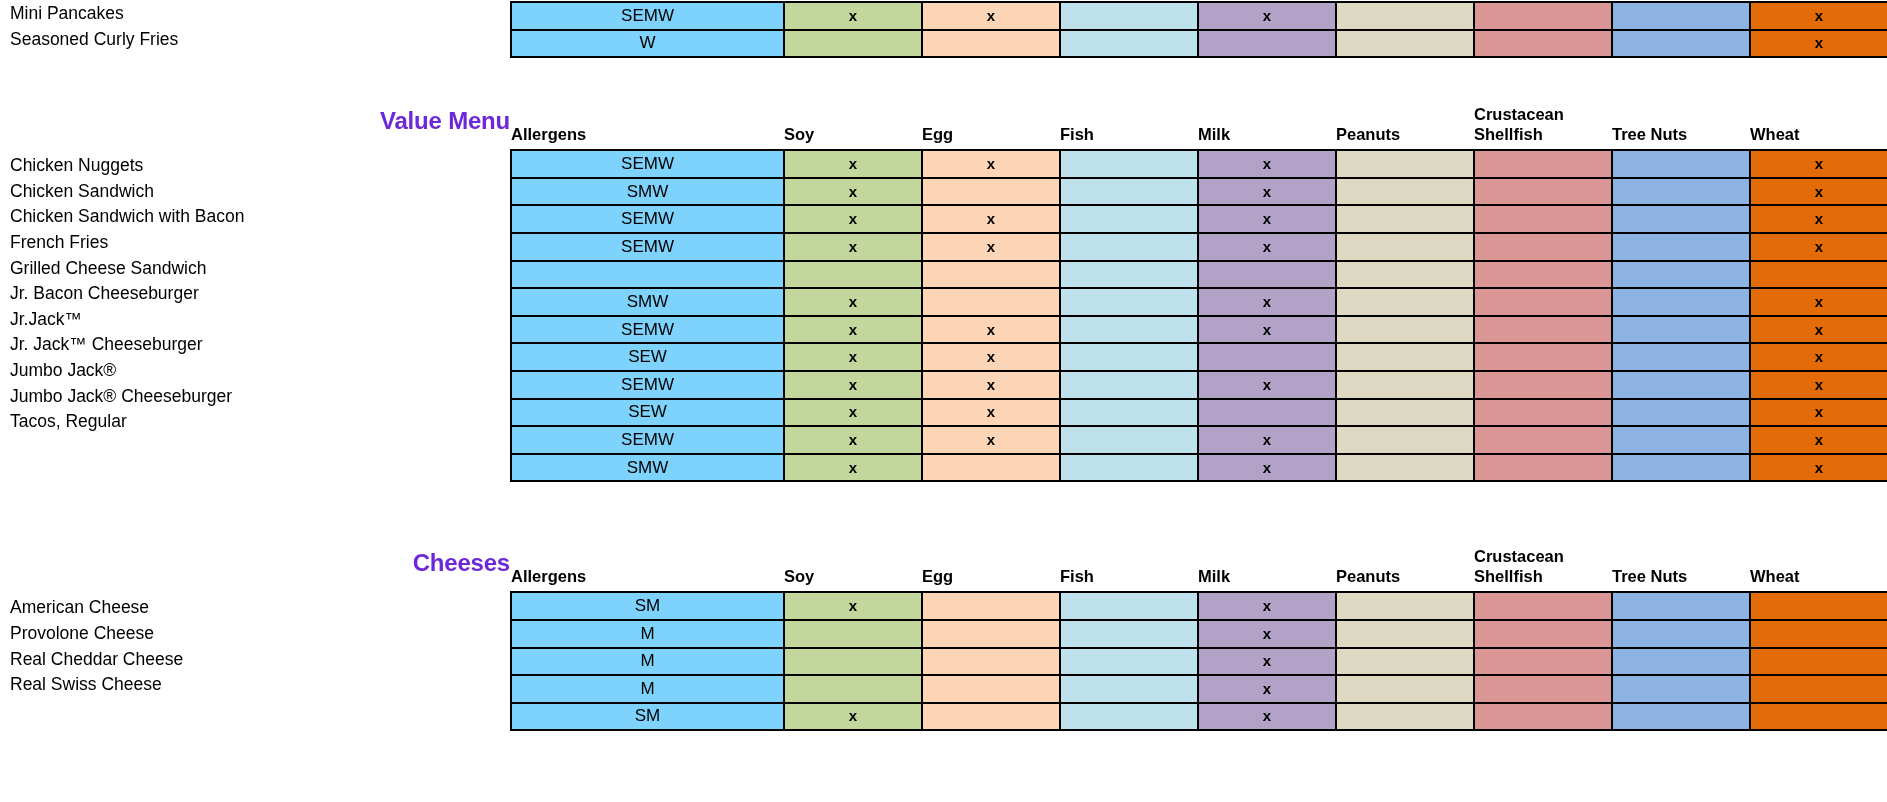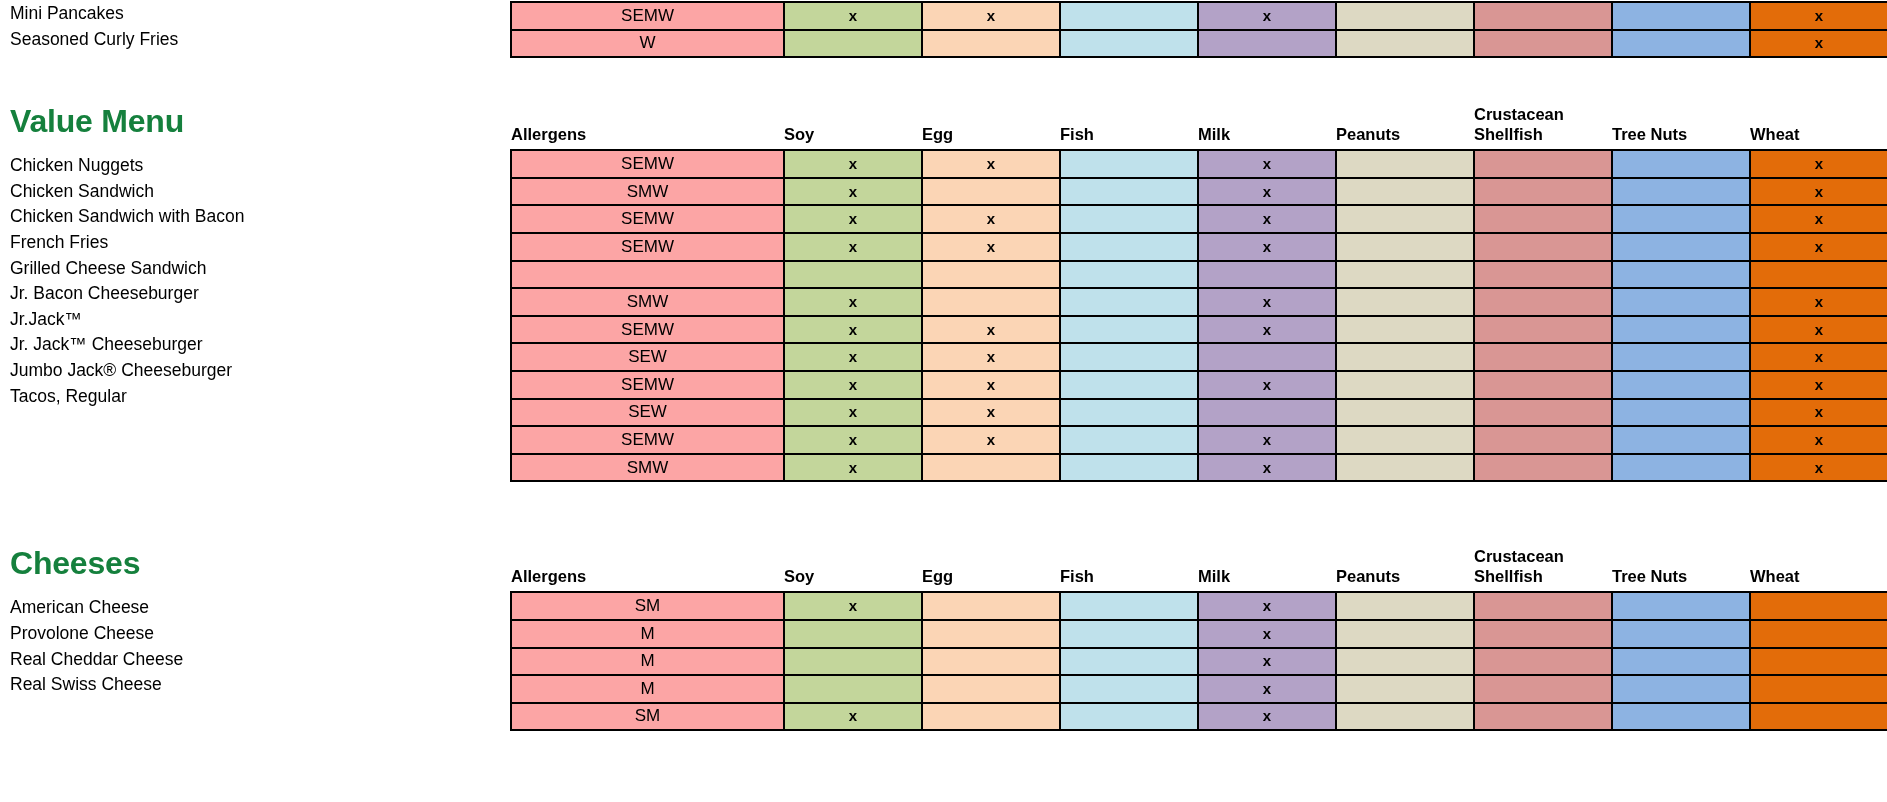--- a/index.html
+++ b/index.html
@@ -38,26 +38,27 @@
 
   .table-col {
     flex: 0 0 1377px;
     width: 1377px;
     box-sizing: border-box;
     padding-right: 0px;
   }
 
   
   .section-title {
-    font-size: 32px;
+    font-size: 24px;
     font-weight: bold;
     line-height: 34px;
     letter-spacing: -0.2px;
     white-space: nowrap;
-    color: #15803d;
+    color: #6d28d9;
+    text-align: right;
   }
 
   
   .item-name {
     font-size: 17.5px;
     line-height: 25.6px;
     height: 25.6px;
     white-space: nowrap;
     color: #000;
   }
@@ -100,21 +101,21 @@
     border: 2px solid #000000;
     height: 25.6px;
     padding: 0;
     text-align: center;
     vertical-align: middle;
     font-size: 16px;
     line-height: 22px;
   }
 
   .allergen-table tbody td.code-cell {
-    background: #fca5a5;
+    background: #7dd3fc;
     font-size: 17px;
   }
 
   .allergen-table tbody td.mark {
     font-weight: bold;
     font-size: 15px;
     color: #000;
   }
 
   
@@ -182,20 +183,21 @@
           <div class="section-title">Value Menu</div>
           <div style="height: 15px;"></div>
           <div class="item-name">Chicken Nuggets</div>
           <div class="item-name">Chicken Sandwich</div>
           <div class="item-name">Chicken Sandwich with Bacon</div>
           <div class="item-name">French Fries</div>
           <div class="item-name">Grilled Cheese Sandwich</div>
           <div class="item-name">Jr. Bacon Cheeseburger</div>
           <div class="item-name">Jr.Jack™</div>
           <div class="item-name">Jr. Jack™ Cheeseburger</div>
+          <div class="item-name">Jumbo Jack®</div>
           <div class="item-name">Jumbo Jack® Cheeseburger</div>
           <div class="item-name">Tacos, Regular</div>
         </div>
         <div class="table-col">
           <table class="allergen-table">
             <colgroup>
               <col class="c-allergens">
               <col class="c-data">
               <col class="c-data">
               <col class="c-data">

